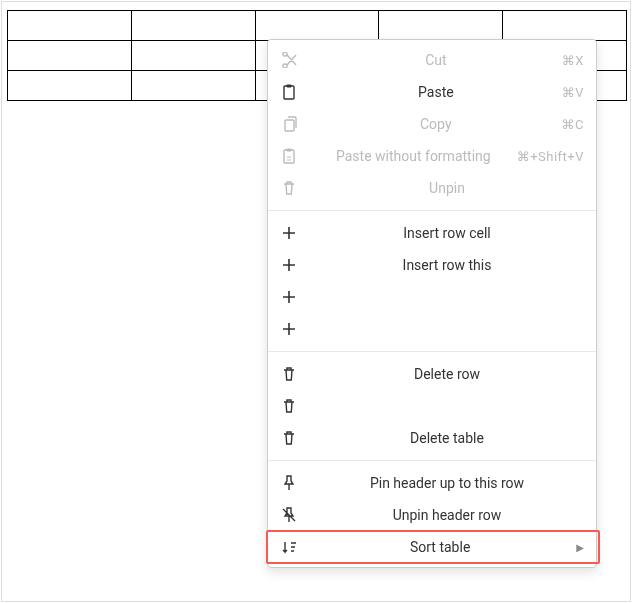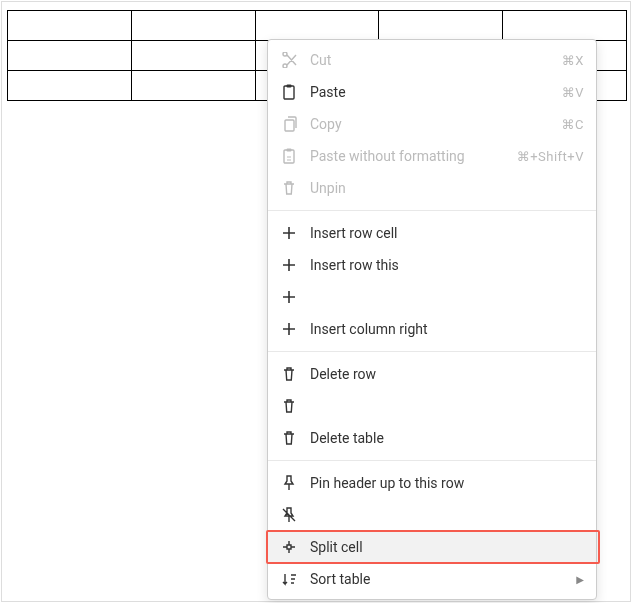--- a/index.html
+++ b/index.html
@@ -44,20 +44,21 @@
   box-shadow: 0 4px 12px rgba(0,0,0,0.12);
   padding: 4px 0;
 }
 .menu-item {
   display: flex;
   align-items: center;
   height: 32px;
   padding: 0 12px;
   cursor: pointer;
   color: #333;
+  text-align: center;
 }
 .menu-item.disabled {
   color: #bbb;
   cursor: default;
 }
 .menu-item.highlighted {
   background: #f2f2f2;
 }
 .menu-icon {
   width: 18px;
@@ -186,21 +187,20 @@
             <use href="#i-plus"></use>
           </svg>
         </span>
       </div>
       <div class="menu-item">
         <span class="menu-icon">
           <svg viewBox="0 0 16 16">
             <use href="#i-plus"></use>
           </svg>
         </span>
-        <span class="menu-label">Insert column right</span>
       </div>
       <div class="menu-sep"></div>
       <div class="menu-item">
         <span class="menu-icon">
           <svg viewBox="0 0 16 16">
             <use href="#i-trash"></use>
           </svg>
         </span>
         <span class="menu-label">Delete row</span>
       </div>
@@ -227,28 +227,21 @@
           </svg>
         </span>
         <span class="menu-label">Pin header up to this row</span>
       </div>
       <div class="menu-item">
         <span class="menu-icon">
           <svg viewBox="0 0 16 16">
             <use href="#i-unpin"></use>
           </svg>
         </span>
-      </div>
-      <div class="menu-item highlighted">
-        <span class="menu-icon">
-          <svg viewBox="0 0 16 16">
-            <use href="#i-split"></use>
-          </svg>
-        </span>
-        <span class="menu-label">Split cell</span>
+        <span class="menu-label">Unpin header row</span>
       </div>
       <div class="menu-item">
         <span class="menu-icon">
           <svg viewBox="0 0 16 16">
             <use href="#i-sort"></use>
           </svg>
         </span>
         <span class="menu-label">Sort table</span>
         <span class="submenu-arrow">▶</span>
       </div>

